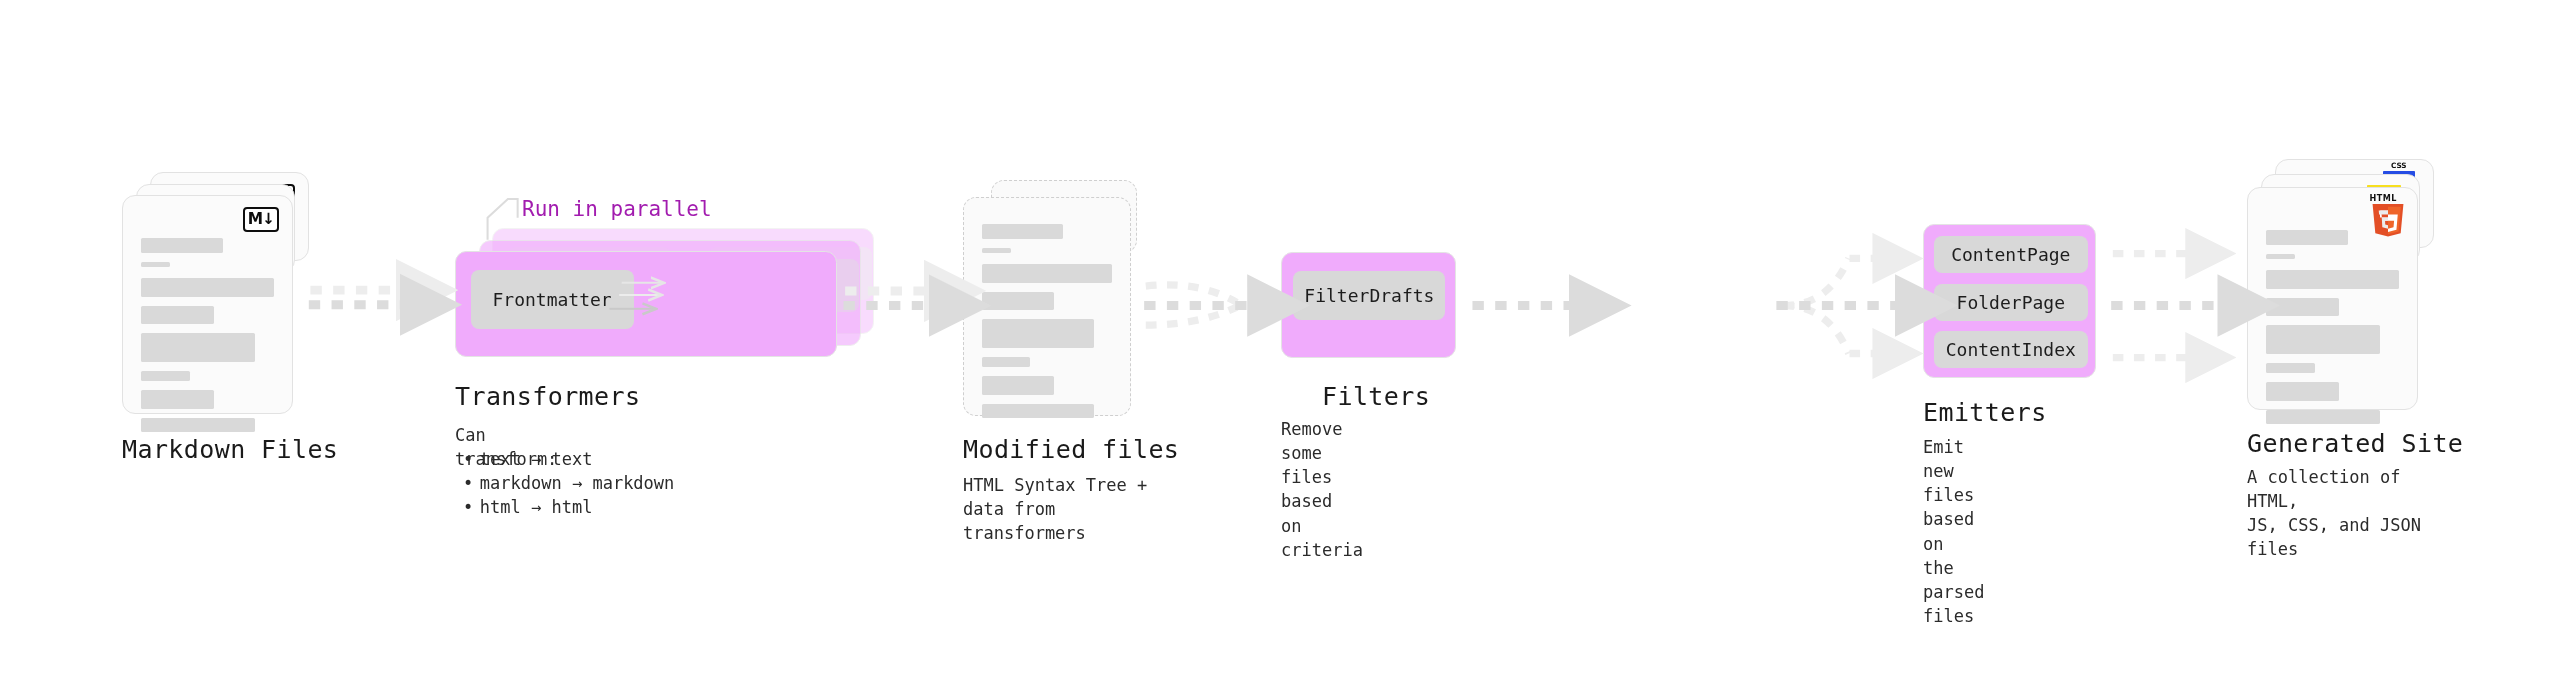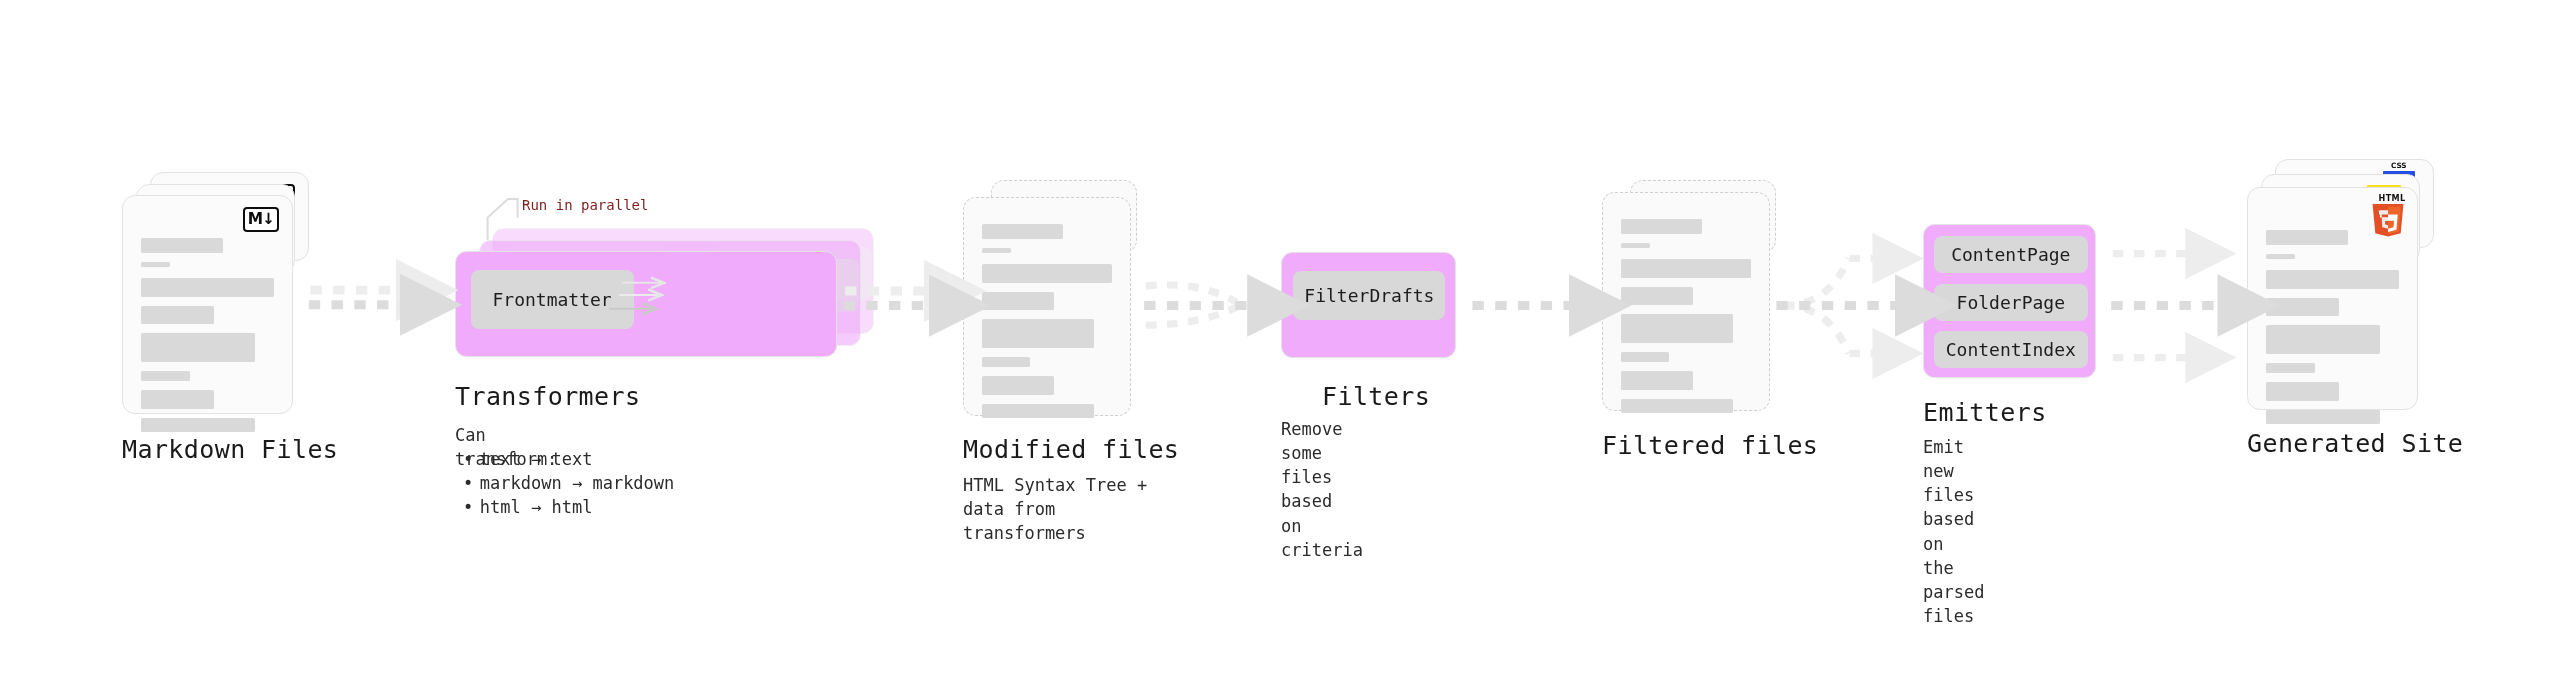--- a/index.html
+++ b/index.html
@@ -123,21 +123,21 @@
     background: #f7df1e;
     border-radius: 0.8px;
   }
   .html5-badge {
     width: 36px; height: 42px;
     position: relative;
   }
   .html5-badge .lbl {
     position: absolute;
     top: -1.6px; left: 0; right: 0;
-    text-align: right;
+    text-align: left;
     font-size: 8.1px;
     font-weight: bold;
     color: #111;
     letter-spacing: 0.4px;
     font-family: "DejaVu Sans", "Liberation Sans", sans-serif;
   }
   .html5-badge svg { position: absolute; top: 9.8px; left: 0; }
 
   
   .proc-box {
@@ -155,22 +155,22 @@
     align-items: center;
     justify-content: center;
     box-sizing: border-box;
     font-size: 18px;
     color: #1d1d1d;
     white-space: nowrap;
   }
 
   .parallel-label {
     position: absolute;
-    font-size: 14px;
-    color: #7f1d1d;
+    font-size: 21px;
+    color: #a21caf;
     white-space: nowrap;
   }
 
   svg.overlay {
     position: absolute;
     top: 0; left: 0;
     width: 2576px;
     height: 681px;
     pointer-events: none;
   }
@@ -269,38 +269,20 @@
 
   <div class="stage" style="left:1281px;">
     <div class="proc-box" style="left:0px;top:252px;width:175px;height:106px;">
       <div class="pill" style="left:11.4px;top:18px;width:152px;height:49px;">FilterDrafts</div>
     </div>
     <div class="stage-title" style="position:absolute;left:0px;top:382px;margin-left:41px;">Filters</div>
     <div class="stage-sub" style="position:absolute;left:0px;top:417px;">Remove some files based
 on criteria</div>
   </div>
 
-  <div class="stage" style="left:1602px;">
-    <div class="doc-stack" style="width:187px;height:260px;">
-      <div class="doc dashed" style="left:28px;top:180px;width:146px;height:73px;"></div>
-      <div class="doc dashed" style="left:0px;top:192px;width:168px;height:219px;">
-        <div class="doc-body" style="top:26px;">
-          <div class="sk" style="width:62%;height:14.6px;"></div>
-          <div class="sk" style="width:22%;height:5.7px;margin-bottom:10.6px;"></div>
-          <div class="sk" style="width:100%;height:18.7px;"></div>
-          <div class="sk" style="width:55%;height:18.7px;"></div>
-          <div class="sk" style="width:86%;height:29px;"></div>
-          <div class="sk" style="width:37%;height:9.8px;"></div>
-          <div class="sk" style="width:55%;height:18.7px;"></div>
-          <div class="sk" style="width:86%;height:14.6px;"></div>
-        </div>
-      </div>
-    </div>
-    <div class="stage-title" style="position:absolute;left:0px;top:431px;">Filtered files</div>
-  </div>
 
   <div class="stage" style="left:1923px;">
     <div class="proc-box" style="left:0px;top:224px;width:173px;height:154px;">
       <div class="pill" style="left:9.8px;top:11.4px;width:154px;height:37px;">ContentPage</div>
       <div class="pill" style="left:9.8px;top:59px;width:154px;height:37px;">FolderPage</div>
       <div class="pill" style="left:9.8px;top:106px;width:154px;height:37px;">ContentIndex</div>
     </div>
     <div class="stage-title" style="position:absolute;left:0px;top:398px;">Emitters</div>
     <div class="stage-sub" style="position:absolute;left:0px;top:435px;">Emit new files based on
 the parsed files</div>
@@ -341,20 +323,22 @@
           <div class="sk" style="width:100%;height:18.7px;"></div>
           <div class="sk" style="width:55%;height:18.7px;"></div>
           <div class="sk" style="width:86%;height:29px;"></div>
           <div class="sk" style="width:37%;height:9.8px;"></div>
           <div class="sk" style="width:55%;height:18.7px;"></div>
           <div class="sk" style="width:86%;height:14.6px;"></div>
         </div>
       </div>
     </div>
     <div class="stage-title" style="position:absolute;left:0px;top:429px;">Generated Site</div>
+    <div class="stage-sub" style="position:absolute;left:0px;top:465px;">A collection of HTML,
+JS, CSS, and JSON files</div>
   </div>
 
   <svg class="overlay" xmlns="http://www.w3.org/2000/svg" viewBox="0 0 3170 838" width="2576" height="681">
     <defs>
       <marker id="tri" markerWidth="7" markerHeight="7" refX="1.2" refY="3.5" orient="auto">
         <path d="M0,0 L7,3.5 L0,7 Z" fill="#dcdcdc"></path>
       </marker>
       <marker id="tri-faint" markerWidth="7" markerHeight="7" refX="1.2" refY="3.5" orient="auto">
         <path d="M0,0 L7,3.5 L0,7 Z" fill="#ededed"></path>
       </marker>

